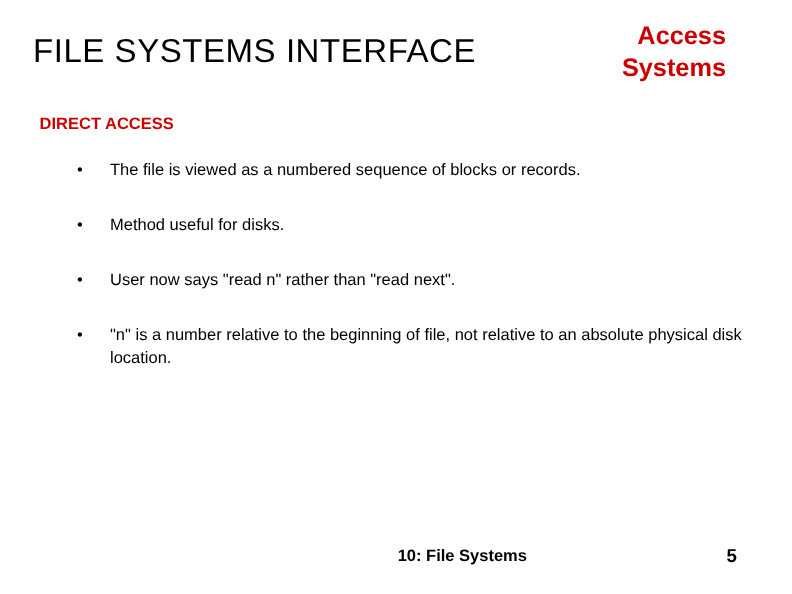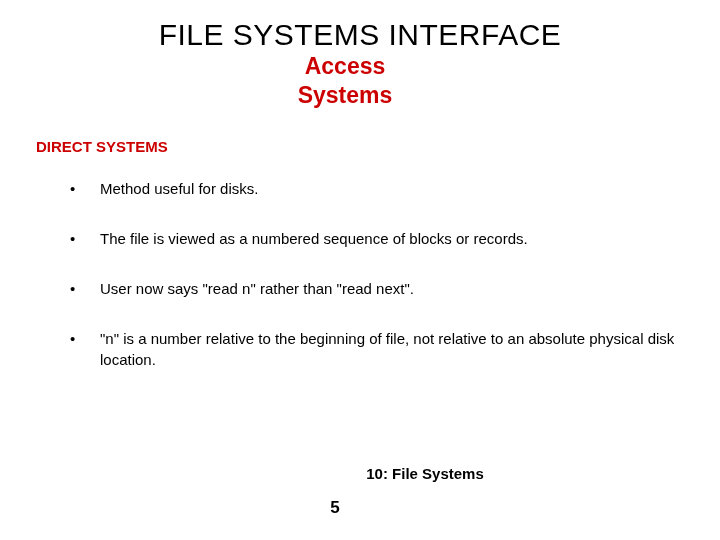--- a/index.html
+++ b/index.html
@@ -1,19 +1,18 @@
 <!DOCTYPE html>
 <html><head>
   <meta charset="utf-8">
   <style>
     * {
       margin: 0;
       padding: 0;
       box-sizing: border-box;
-      flex-direction: column;
     }
     body {
       width: 720px;
       height: 540px;
       background: #ffffff;
       font-family: Arial, Helvetica, sans-serif;
       color: #000000;
       position: relative;
       padding: 18px 30px 0 30px;
     }
@@ -26,21 +25,21 @@
     .main-title {
       font-size: 30px;
       font-weight: normal;
       letter-spacing: 0.5px;
       color: #000000;
     }
     .subtitle {
       font-size: 23px;
       font-weight: bold;
       color: #cc0000;
-      text-align: center;
+      text-align: right;
       line-height: 1.25;
       padding-right: 30px;
     }
     .section-heading {
       font-size: 15px;
       font-weight: bold;
       color: #cc0000;
       margin-bottom: 24px;
       margin-left: 6px;
     }
@@ -71,45 +70,45 @@
       width: 100%;
       display: flex;
       justify-content: space-between;
       align-items: center;
       padding: 0 50px 0 0;
     }
     .footer-title {
       font-size: 15px;
       font-weight: bold;
       color: #000000;
-      margin: 16px auto;
+      margin: 4px auto;
       padding-left: 180px;
     }
     .page-number {
       font-size: 17px;
       font-weight: bold;
       color: #000000;
     }
   </style>
 </head>
 <body>
 
 <div class="header">
   <div class="main-title">FILE SYSTEMS INTERFACE</div>
   <div class="subtitle">
     <span>Access</span><br>
     <span>Systems</span>
   </div>
 </div>
 
-<div class="section-heading">DIRECT SYSTEMS</div>
+<div class="section-heading">DIRECT ACCESS</div>
 
 <ul class="bullet-list">
+  <li>The file is viewed as a numbered sequence of blocks or records.</li>
   <li>Method useful for disks.</li>
-  <li>The file is viewed as a numbered sequence of blocks or records.</li>
   <li>User now says "read n" rather than "read next".</li>
   <li>"n" is a number relative to the beginning of file, not relative to an absolute physical disk location.</li>
 </ul>
 
 <div class="footer">
   <div class="footer-title">10: File Systems</div>
   <div class="page-number">5</div>
 </div>
 
 </body></html>

